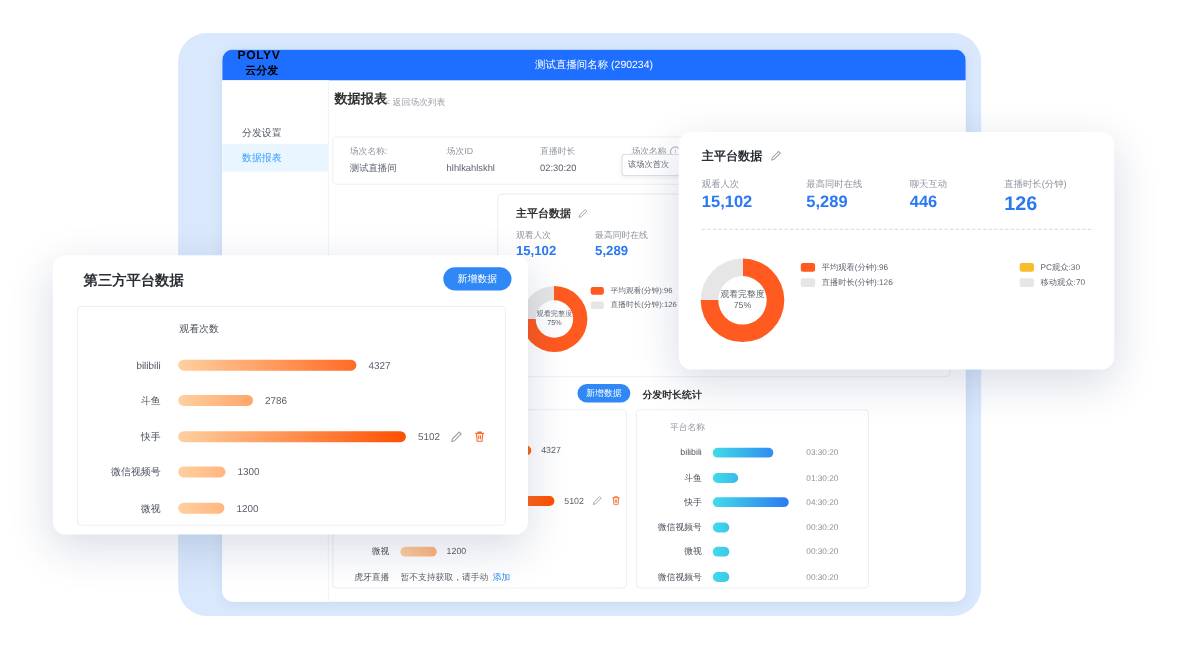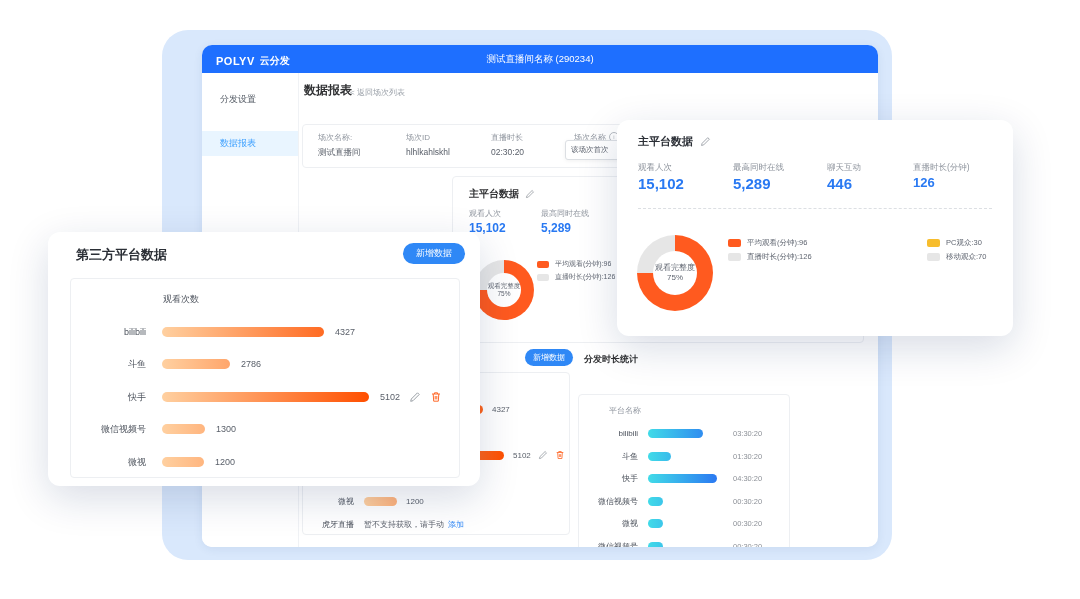--- a/index.html
+++ b/index.html
@@ -6,21 +6,21 @@
   body{font-family:"Liberation Sans","DejaVu Sans",sans-serif;-webkit-font-smoothing:antialiased;}
   .stage{position:relative;width:1080px;height:599px;background:#fff;overflow:hidden;}
   .abs{position:absolute;}
 
   
   .frame{left:162px;top:30px;width:730px;height:530px;background:#d9e8fc;border-radius:26px;}
   .window{left:202px;top:45px;width:676px;height:502px;background:#fff;border-radius:10px;overflow:hidden;box-shadow:0 2px 10px rgba(30,60,120,.08);}
 
   
   .win-header{left:0;top:0;width:100%;height:28px;background:#1e6fff;}
-  .brand{left:14px;top:0;height:32px;display:flex;align-items:center;color:#ffffff;}
+  .brand{left:14px;top:0;height:32px;display:flex;align-items:center;color:#000000;flex-direction:column;}
   .brand-name{font-size:11px;font-weight:800;letter-spacing:.5px;}
   .brand-suffix{font-size:10px;margin-left:5px;font-weight:600;}
   .win-title{left:0;right:0;top:0;height:28px;display:flex;align-items:center;justify-content:center;color:#fff;font-size:9.5px;}
 
   
   .sidebar{left:0;top:28px;width:96px;bottom:0;background:#fff;border-right:1px solid #f0f2f5;}
   .side-item{position:absolute;left:0;width:96px;height:25px;line-height:25px;padding-left:18px;box-sizing:border-box;font-size:9px;color:#555c66;cursor:pointer;}
   .side-item.active{background:#e9f5ff;color:#3da0ff;}
 
   
@@ -71,21 +71,21 @@
 
     <div class="abs win-header">
       <div class="abs brand">
         <span class="brand-name">POLYV</span>
         <span class="brand-suffix">云分发</span>
       </div>
       <div class="abs win-title">测试直播间名称 (290234)</div>
     </div>
 
     <div class="abs sidebar">
-      <div class="side-item" style="top:14px;">分发设置</div>
+      <div class="side-item" style="top:36px;">分发设置</div>
       <div class="side-item active" style="top:58px;">数据报表</div>
     </div>
 
     <div class="abs pg-title" style="left:102px;top:37px;">数据报表</div>
     <div class="abs back-link" style="left:148px;top:42px;">&lt; 返回场次列表</div>
 
     <div class="abs card" style="left:100px;top:79px;width:562px;height:44px;">
       <div class="abs lbl" style="left:15px;top:7px;">场次名称:</div>
       <div class="abs val" style="left:15px;top:22px;">测试直播间</div>
       <div class="abs lbl" style="left:103px;top:7px;">场次ID</div>
@@ -169,21 +169,21 @@
         <div class="bar-o2" style="width:33px;"></div>
         <span class="bval-sm">1200</span>
       </div>
       <div class="brow" style="left:3px;top:145px;">
         <span class="blabel" style="width:48px;margin-right:10px;font-size:8px;">虎牙直播</span>
         <span style="font-size:8px;color:#595f69;">暂不支持获取，请手动</span>
         <span class="link-blue" style="font-size:8px;margin-left:4px;">添加</span>
       </div>
     </div>
 
-    <div class="abs card" style="left:376px;top:327px;width:212px;height:163px;margin-top:22px;">
+    <div class="abs card" style="left:376px;top:327px;width:212px;height:163px;">
       <div class="abs lbl" style="left:30px;top:10px;">平台名称</div>
       <div class="brow" style="left:5px;top:32px;width:200px;">
         <span class="blabel" style="width:54px;margin-right:10px;font-size:8px;">bilibili</span>
         <div class="bar-b" style="width:55px;"></div>
         <span class="btime">03:30:20</span>
       </div>
       <div class="brow" style="left:5px;top:55px;width:200px;">
         <span class="blabel" style="width:54px;margin-right:10px;font-size:8px;">斗鱼</span>
         <div class="bar-b" style="width:23px;"></div>
         <span class="btime">01:30:20</span>
@@ -266,21 +266,21 @@
       </span>
     </div>
 
     <div class="abs lbl" style="left:21px;top:42px;font-size:8.5px;">观看人次</div>
     <div class="abs num-blue" style="left:21px;top:55px;font-size:15px;">15,102</div>
     <div class="abs lbl" style="left:116px;top:42px;font-size:8.5px;">最高同时在线</div>
     <div class="abs num-blue" style="left:116px;top:55px;font-size:15px;">5,289</div>
     <div class="abs lbl" style="left:210px;top:42px;font-size:8.5px;">聊天互动</div>
     <div class="abs num-blue" style="left:210px;top:55px;font-size:15px;">446</div>
     <div class="abs lbl" style="left:296px;top:42px;font-size:8.5px;">直播时长(分钟)</div>
-    <div class="abs num-blue" style="left:296px;top:55px;font-size:13px;">126</div>
+    <div class="abs num-blue" style="left:296px;top:55px;font-size:18px;">126</div>
 
     <div class="abs" style="left:21px;top:88px;width:354px;border-top:1px dashed #dcdfe3;"></div>
 
     <div class="donut" style="left:20px;top:115px;width:76px;height:76px;background:conic-gradient(#ff5a1f 0 270deg,#e6e6e6 270deg 360deg);">
       <div class="hole" style="inset:16px;"></div>
       <div class="dlabel" style="font-size:8px;">
         <span>观看完整度</span>
         <span>75%</span>
       </div>
     </div>

